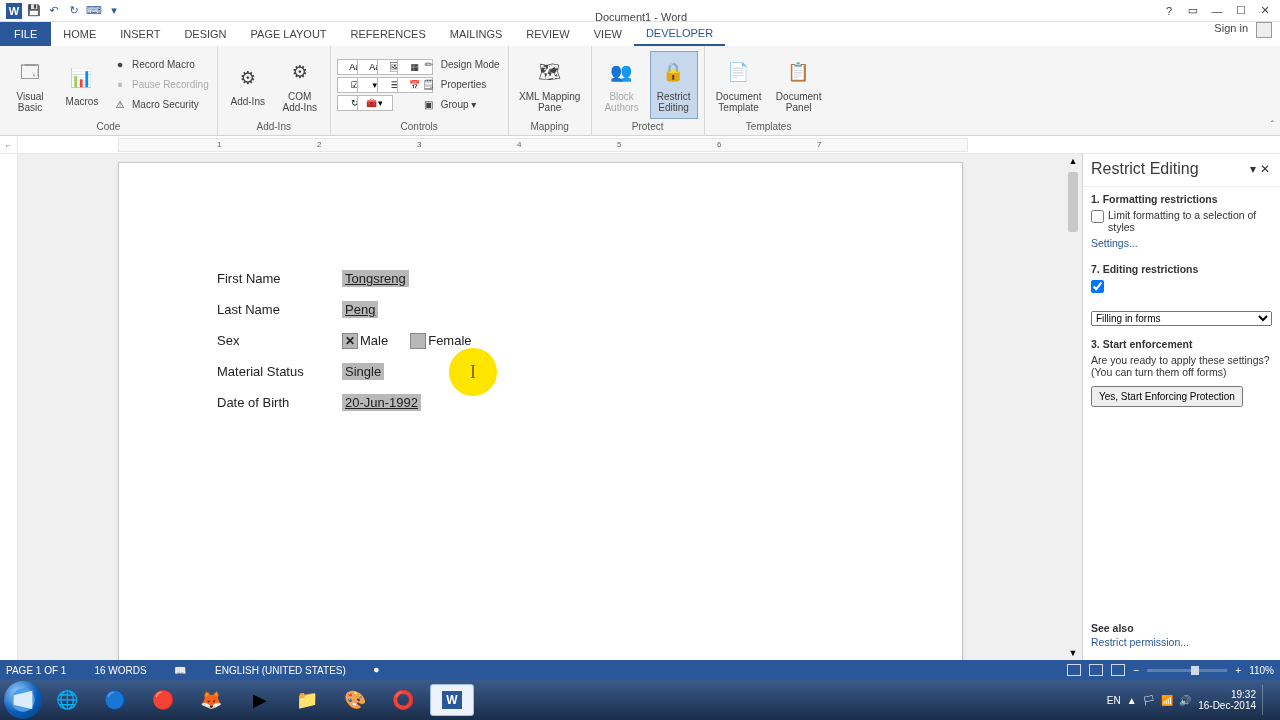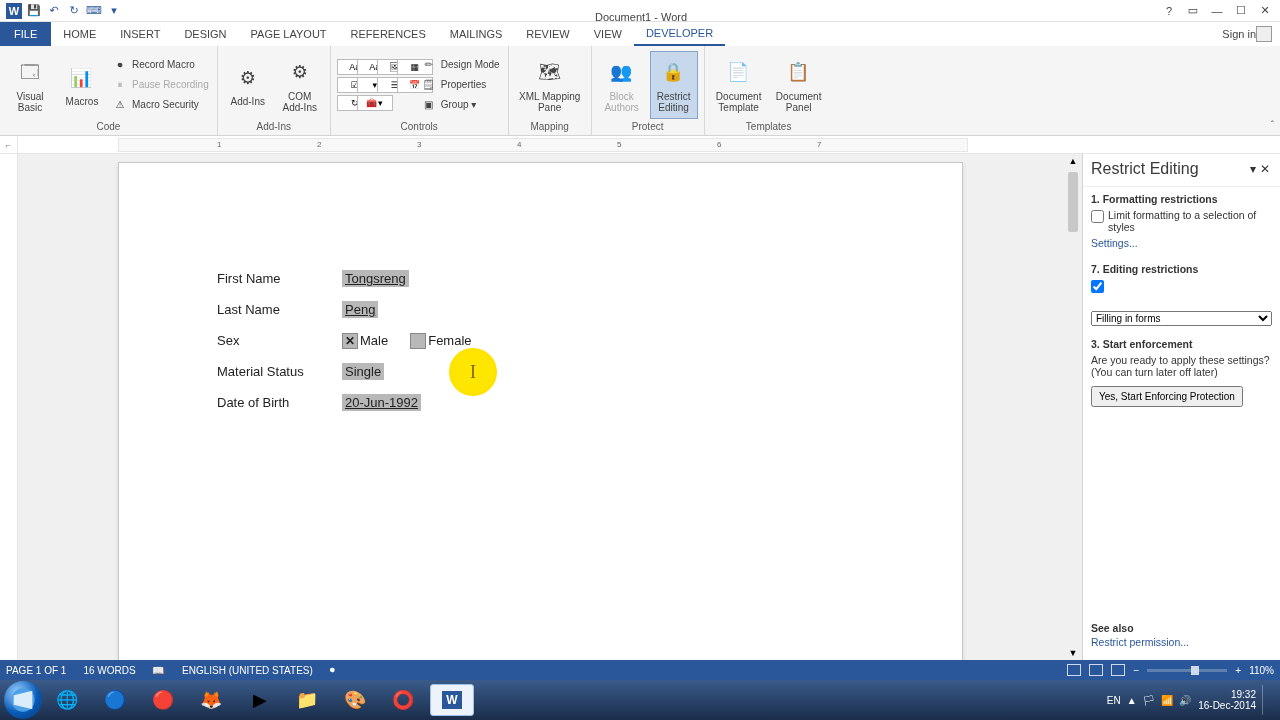--- a/index.html
+++ b/index.html
@@ -11,21 +11,21 @@
 .qat .icon { width: 16px; height: 16px; display: inline-flex; align-items: center; justify-content: center; font-size: 11px; color: #2a579a; cursor: pointer; }
 .title-center { flex: 1; text-align: center; margin-top: 13px; }
 .titlebar-right { display: flex; gap: 6px; padding: 0 6px; }
 .winbtn { width: 18px; height: 16px; display: flex; align-items: center; justify-content: center; cursor: pointer; font-size: 11px; }
 
 
 .tabs { height: 24px; background: #fff; display: flex; align-items: stretch; font-size: 11px; }
 .file-tab { background: #2a579a; color: #fff; padding: 0 14px; display: flex; align-items: center; cursor: pointer; }
 .tab { padding: 0 12px; display: flex; align-items: center; color: #444; cursor: pointer; text-transform: uppercase; }
 .tab.active { color: #2a579a; border-bottom: 2px solid #2a579a; }
-.tabs-right { margin-left: auto; display: flex; align-items: center; padding: 0 8px; }
+.tabs-right { margin-left: auto; display: flex; align-items: flex-start; padding: 0 8px; gap: 8px; }
 .signin { font-size: 11px; color: #444; cursor: pointer; }
 .avatar-box { width: 16px; height: 16px; border: 1px solid #999; background: #eee; }
 
 
 .ribbon { height: 90px; background: #f5f5f5; border-bottom: 1px solid #d4d4d4; display: flex; position: relative; }
 .rgroup { border-right: 1px solid #d8d8d8; padding: 2px 6px 0 6px; display: flex; flex-direction: column; }
 .rgroup-body { flex: 1; display: flex; align-items: center; gap: 4px; }
 .rgroup-label { text-align: center; font-size: 10px; color: #5a5a5a; height: 14px; }
 .big-btn { display: flex; flex-direction: column; align-items: center; justify-content: center; width: 48px; height: 68px; font-size: 10px; line-height: 11px; text-align: center; cursor: pointer; color: #444; }
 .big-btn.selected { background: #c7d8ed; border: 1px solid #88a3c8; }
@@ -68,21 +68,21 @@
 .pane-section { padding: 6px 8px; }
 .pane-bold { font-weight: bold; font-size: 10.5px; }
 .pane-check { display: flex; gap: 4px; align-items: flex-start; padding: 4px 0 2px 0; }
 .pane-check input { margin-top: 1px; }
 .pane-link { color: #2a579a; cursor: pointer; padding: 2px 0; display: inline-block; }
 .pane select { width: 100%; font-size: 10px; margin-top: 16px; }
 .pane button.enforce { font-size: 10px; padding: 3px 6px; margin-top: 4px; cursor: pointer; }
 .pane-footer { margin-top: auto; padding: 6px 8px 10px 8px; }
 
 
-.statusbar { height: 20px; background: #2a579a; color: #fff; font-size: 10px; display: flex; align-items: center; padding: 0 6px; gap: 17px; }
+.statusbar { height: 20px; background: #2a579a; color: #fff; font-size: 10px; display: flex; align-items: center; padding: 0 6px; gap: 28px; }
 .statusbar .right { margin-left: auto; display: flex; align-items: center; gap: 8px; }
 .zoom-track { width: 80px; height: 3px; background: #5d80af; position: relative; }
 .zoom-thumb { position: absolute; left: 44px; top: -3px; width: 8px; height: 9px; background: #cfd9ea; }
 .view-btn { width: 14px; height: 12px; border: 1px solid #cfd9ea; cursor: pointer; }
 
 
 .taskbar { height: 40px; background: linear-gradient(#3a5b8a, #1a2d4a); display: flex; align-items: center; padding: 0 4px; gap: 4px; }
 .start-orb { width: 38px; height: 38px; border-radius: 50%; background: radial-gradient(circle at 35% 30%, #9ad0ff, #0a5bb8 55%, #033a78); display: flex; align-items: center; justify-content: center; cursor: pointer; }
 .task-icon { width: 44px; height: 32px; display: flex; align-items: center; justify-content: center; font-size: 18px; cursor: pointer; }
 .task-icon.active { background: rgba(255,255,255,0.2); border: 1px solid rgba(255,255,255,0.35); border-radius: 3px; }
@@ -323,21 +323,21 @@
       <div class="pane-bold">7. Editing restrictions</div>
       <label class="pane-check">
         <input type="checkbox" checked="" style="">
       </label>
       <select>
         <option>Filling in forms</option>
       </select>
     </div>
     <div class="pane-section">
       <div class="pane-bold">3. Start enforcement</div>
-      <div style="padding:4px 0;">Are you ready to apply these settings? (You can turn later off later)</div>
+      <div style="padding:4px 0;">Are you ready to apply these settings? (You can turn them off forms)</div>
       <button class="enforce">Yes, Start Enforcing Protection</button>
     </div>
     <div class="pane-footer">
       <div class="pane-bold">See also</div>
       <span class="pane-link">Restrict permission...</span>
     </div>
   </div>
 </div>
 
 <div class="statusbar">

